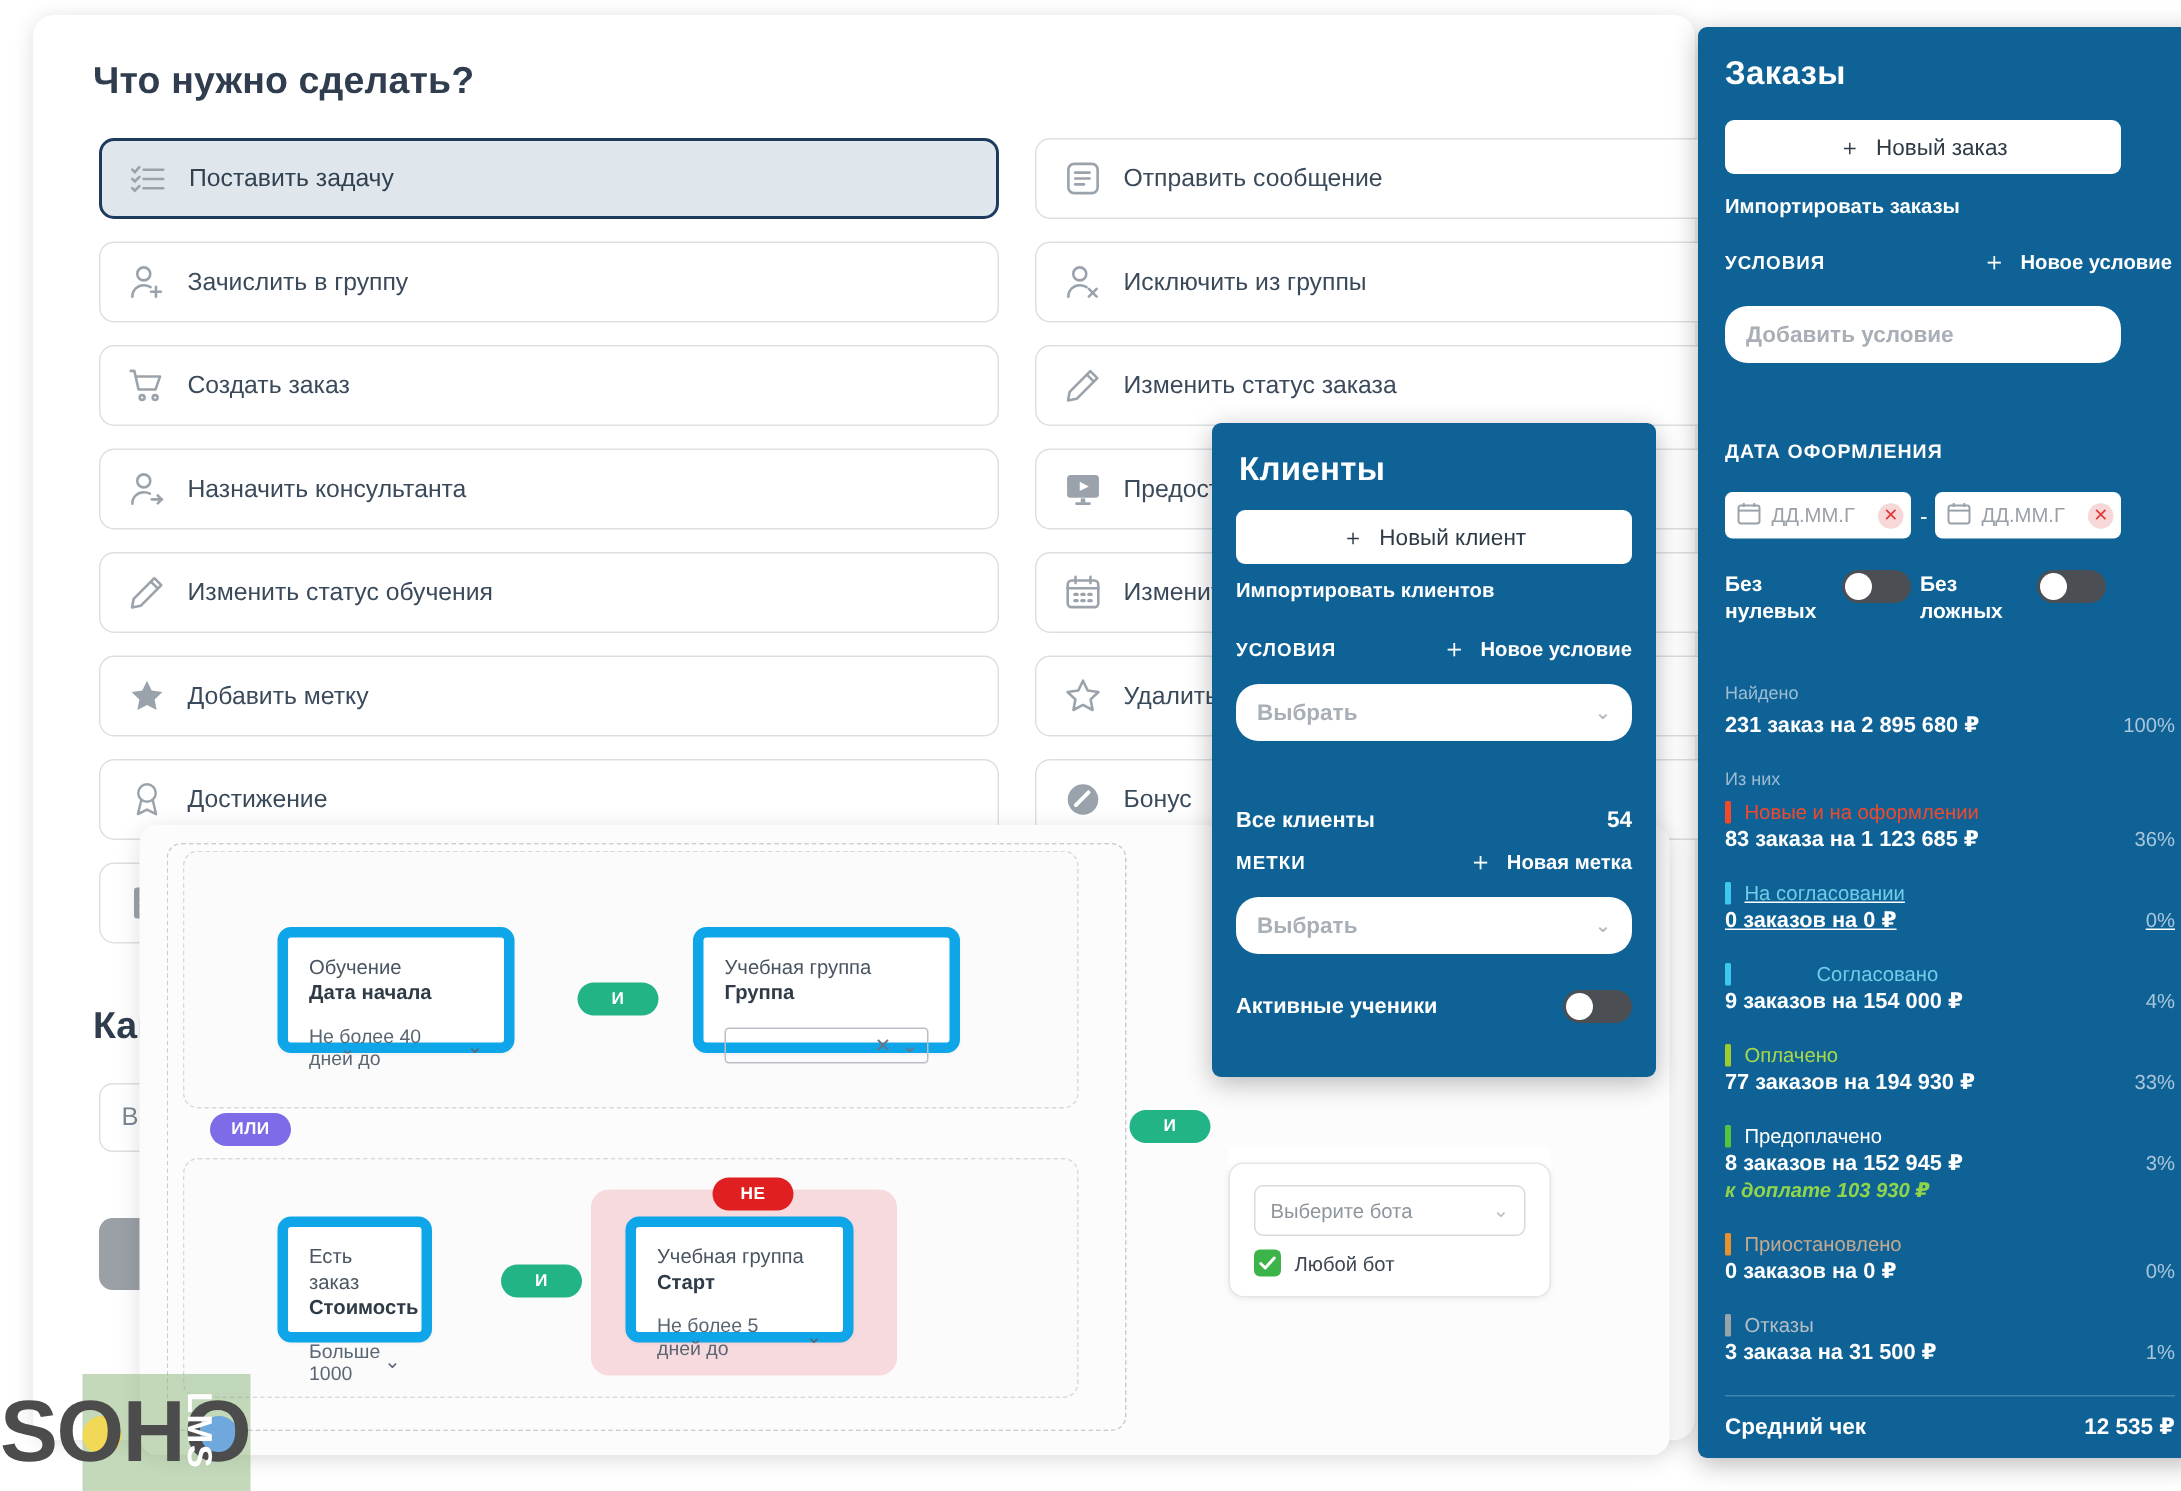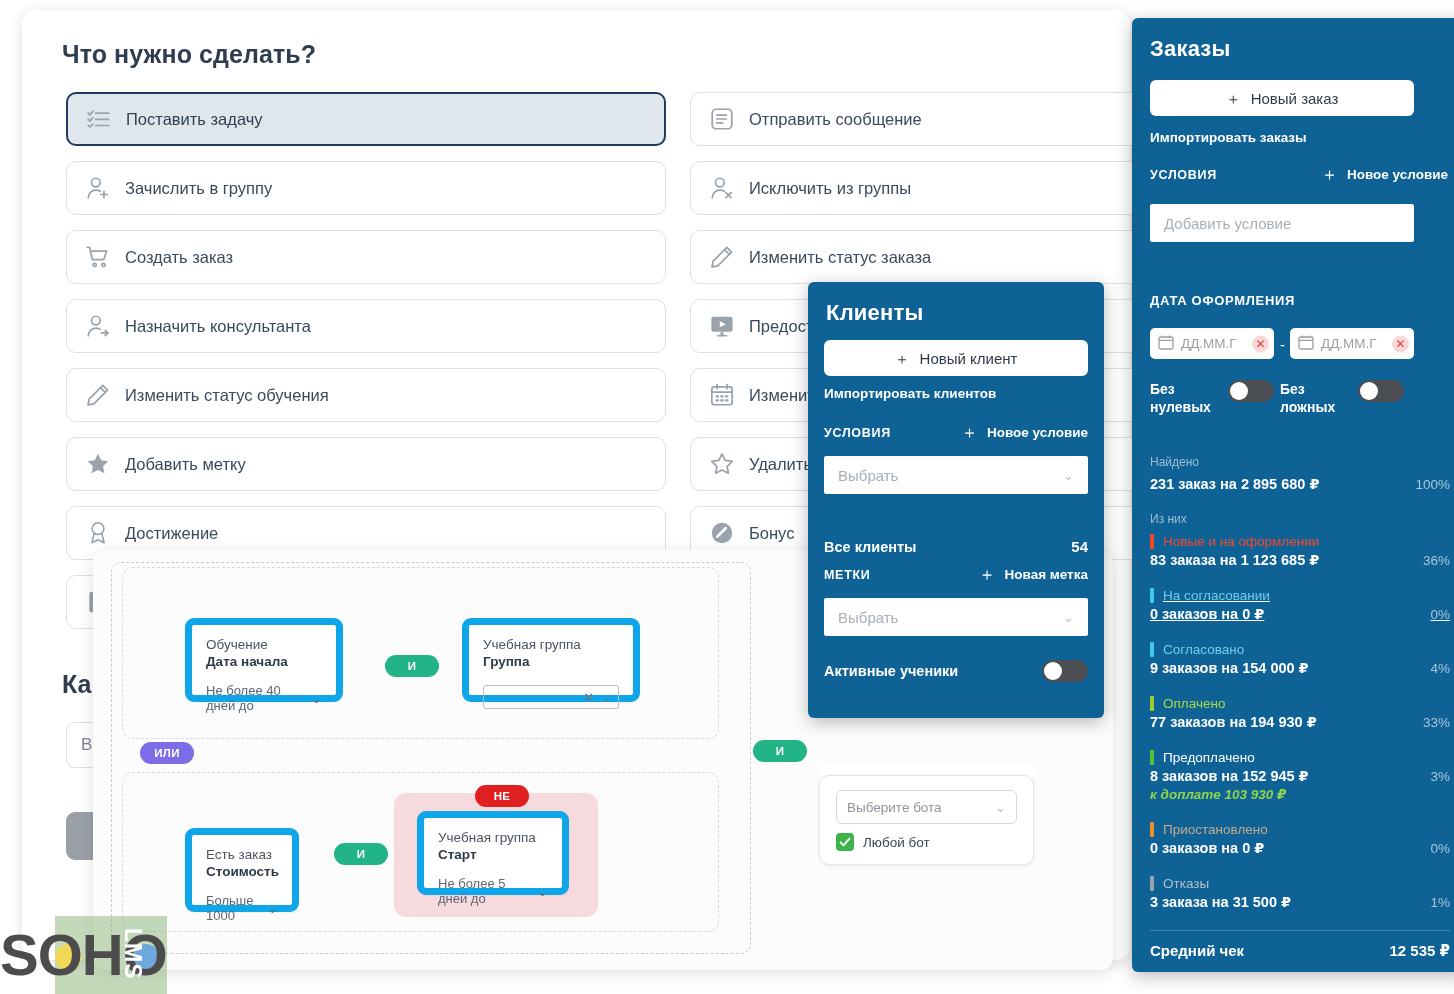--- a/index.html
+++ b/index.html
@@ -115,23 +115,23 @@
   .bp-title{font-size:22px;font-weight:700;letter-spacing:.2px;}
   .white-btn{
     background:#fff;border-radius:6px;height:36px;display:flex;align-items:center;
     justify-content:center;gap:10px;color:#2e3a46;font-size:15px;
   }
   .plus{display:inline-block;line-height:1;font-weight:400;}
   .bp-link{font-size:13.5px;font-weight:700;color:#ffffff;}
   .bp-caps{font-size:12.5px;font-weight:700;letter-spacing:.7px;text-transform:uppercase;}
   .bp-new{display:flex;align-items:center;gap:9px;font-size:13.5px;font-weight:700;}
   .bp-input{
-    background:#fff;border-radius:2px;height:38px;display:flex;align-items:center;
+    background:#fff;border-radius:15px;height:38px;display:flex;align-items:center;
     justify-content:space-between;padding:0 14px;box-sizing:border-box;
-    font-size:15px;color:#a8afb6;
+    font-size:15px;color:#a8afb6;font-weight:bold;
   }
   .chev{color:#b5bcc3;font-size:13px;}
   .toggle{
     width:46px;height:22px;border-radius:11px;background:#4b4f53;position:relative;flex:0 0 46px;
   }
   .toggle .knob{
     position:absolute;left:2px;top:2px;width:18px;height:18px;border-radius:50%;background:#fff;
   }
   .date-box{
     background:#fff;border-radius:5px;height:31px;display:flex;align-items:center;gap:7px;
@@ -336,21 +336,21 @@
       <div class="cond-input">
         <span>✕</span>
         <span>⌄</span>
       </div>
     </div>
   </div>
 
   <div class="pill pill-or" style="left:47px;top:192px;">ИЛИ</div>
 
   <div class="grp grp-b">
-    <div class="cond-card" style="left:62px;top:55px;width:114px;height:84px;">
+    <div class="cond-card" style="left:62px;top:38px;width:103px;height:84px;">
       <div class="t1">Есть заказ</div>
       <div class="t2">Стоимость</div>
       <div class="cond-sel">
         <span>Больше 1000</span>
         <span>⌄</span>
       </div>
     </div>
     <div class="pill pill-and" style="left:211px;top:70px;">И</div>
     <div class="neg-wrap" style="left:271px;top:20px;width:204px;height:124px;"></div>
     <div class="pill pill-not" style="left:352px;top:12px;">НЕ</div>
@@ -521,21 +521,21 @@
           <span style="color: rgb(111, 205, 233);">На согласовании</span>
         </div>
         <div class="stat-row" style="margin-top: 3px;">
           <span class="stat-main">0 заказов на 0 ₽</span>
           <span class="stat-pct">0%</span>
         </div>
       </div>
       <div style="margin-bottom: 20px;">
         <div class="stat-label">
           <span class="stat-bar" style="background: rgb(62, 199, 239);"></span>
-          <span style="color: rgb(111, 205, 233);">Согласовано</span>
+          <span style="color: rgb(111, 205, 233); margin-left: 48px;">Согласовано</span>
         </div>
         <div class="stat-row" style="margin-top: 3px; text-align: right;">
           <span class="stat-main">9 заказов на 154 000 ₽</span>
           <span class="stat-pct">4%</span>
         </div>
       </div>
       <div style="margin-bottom: 20px;">
         <div class="stat-label">
           <span class="stat-bar" style="background: rgb(156, 204, 46);"></span>
           <span style="color: rgb(168, 217, 74);">Оплачено</span>

